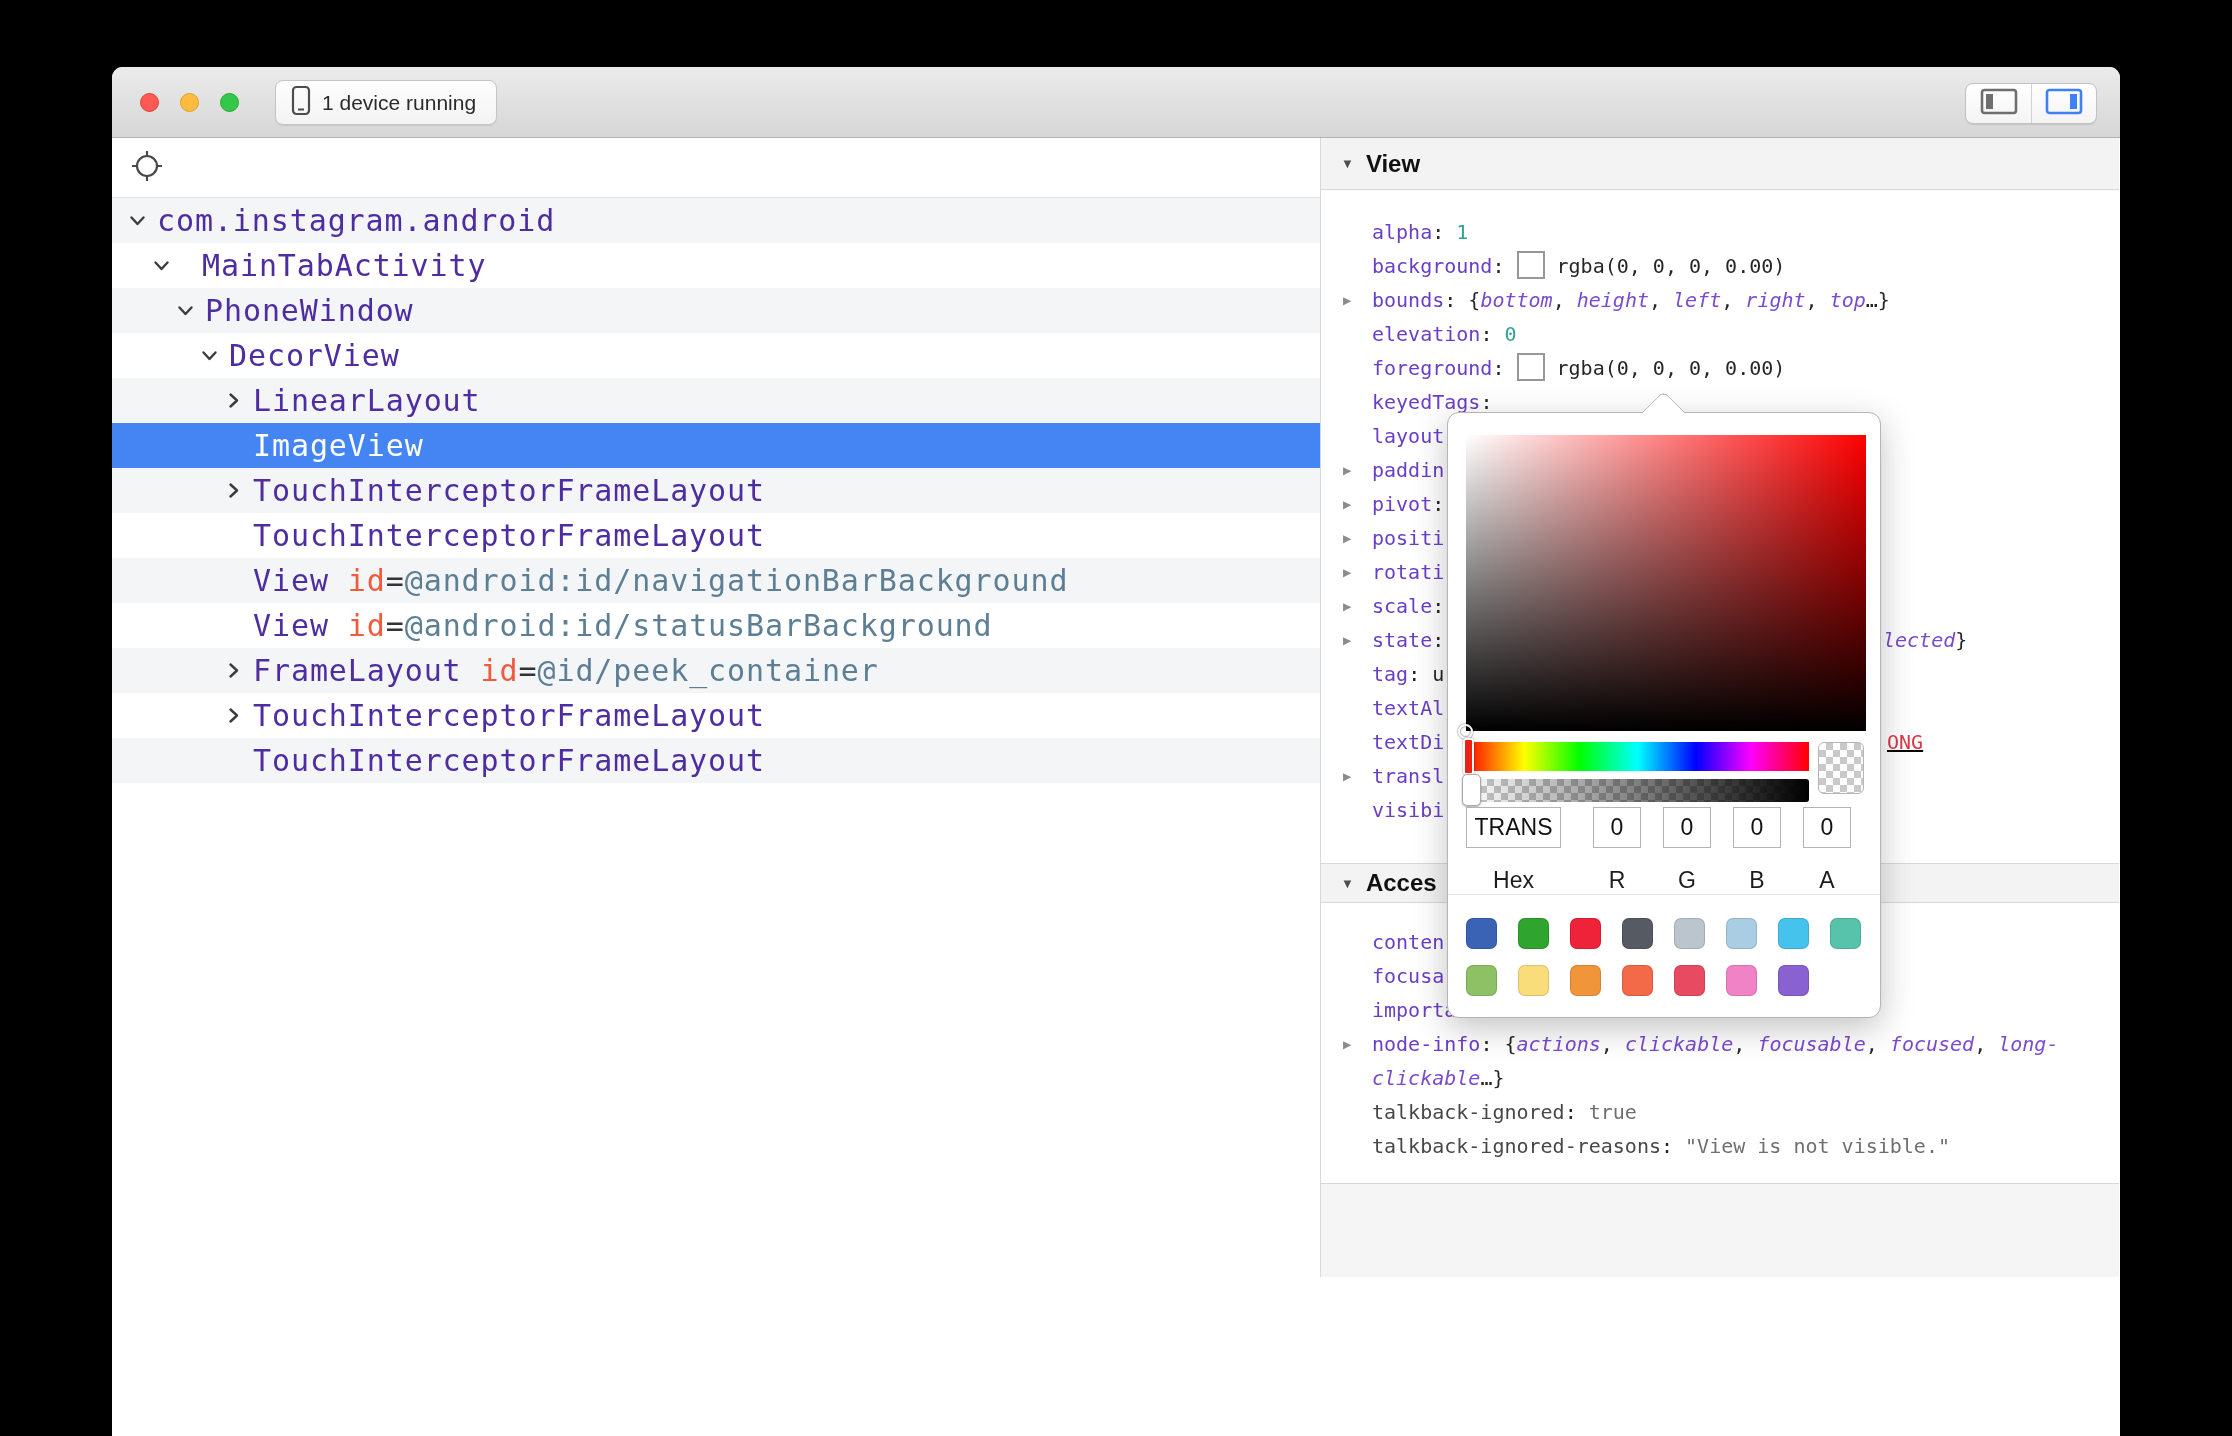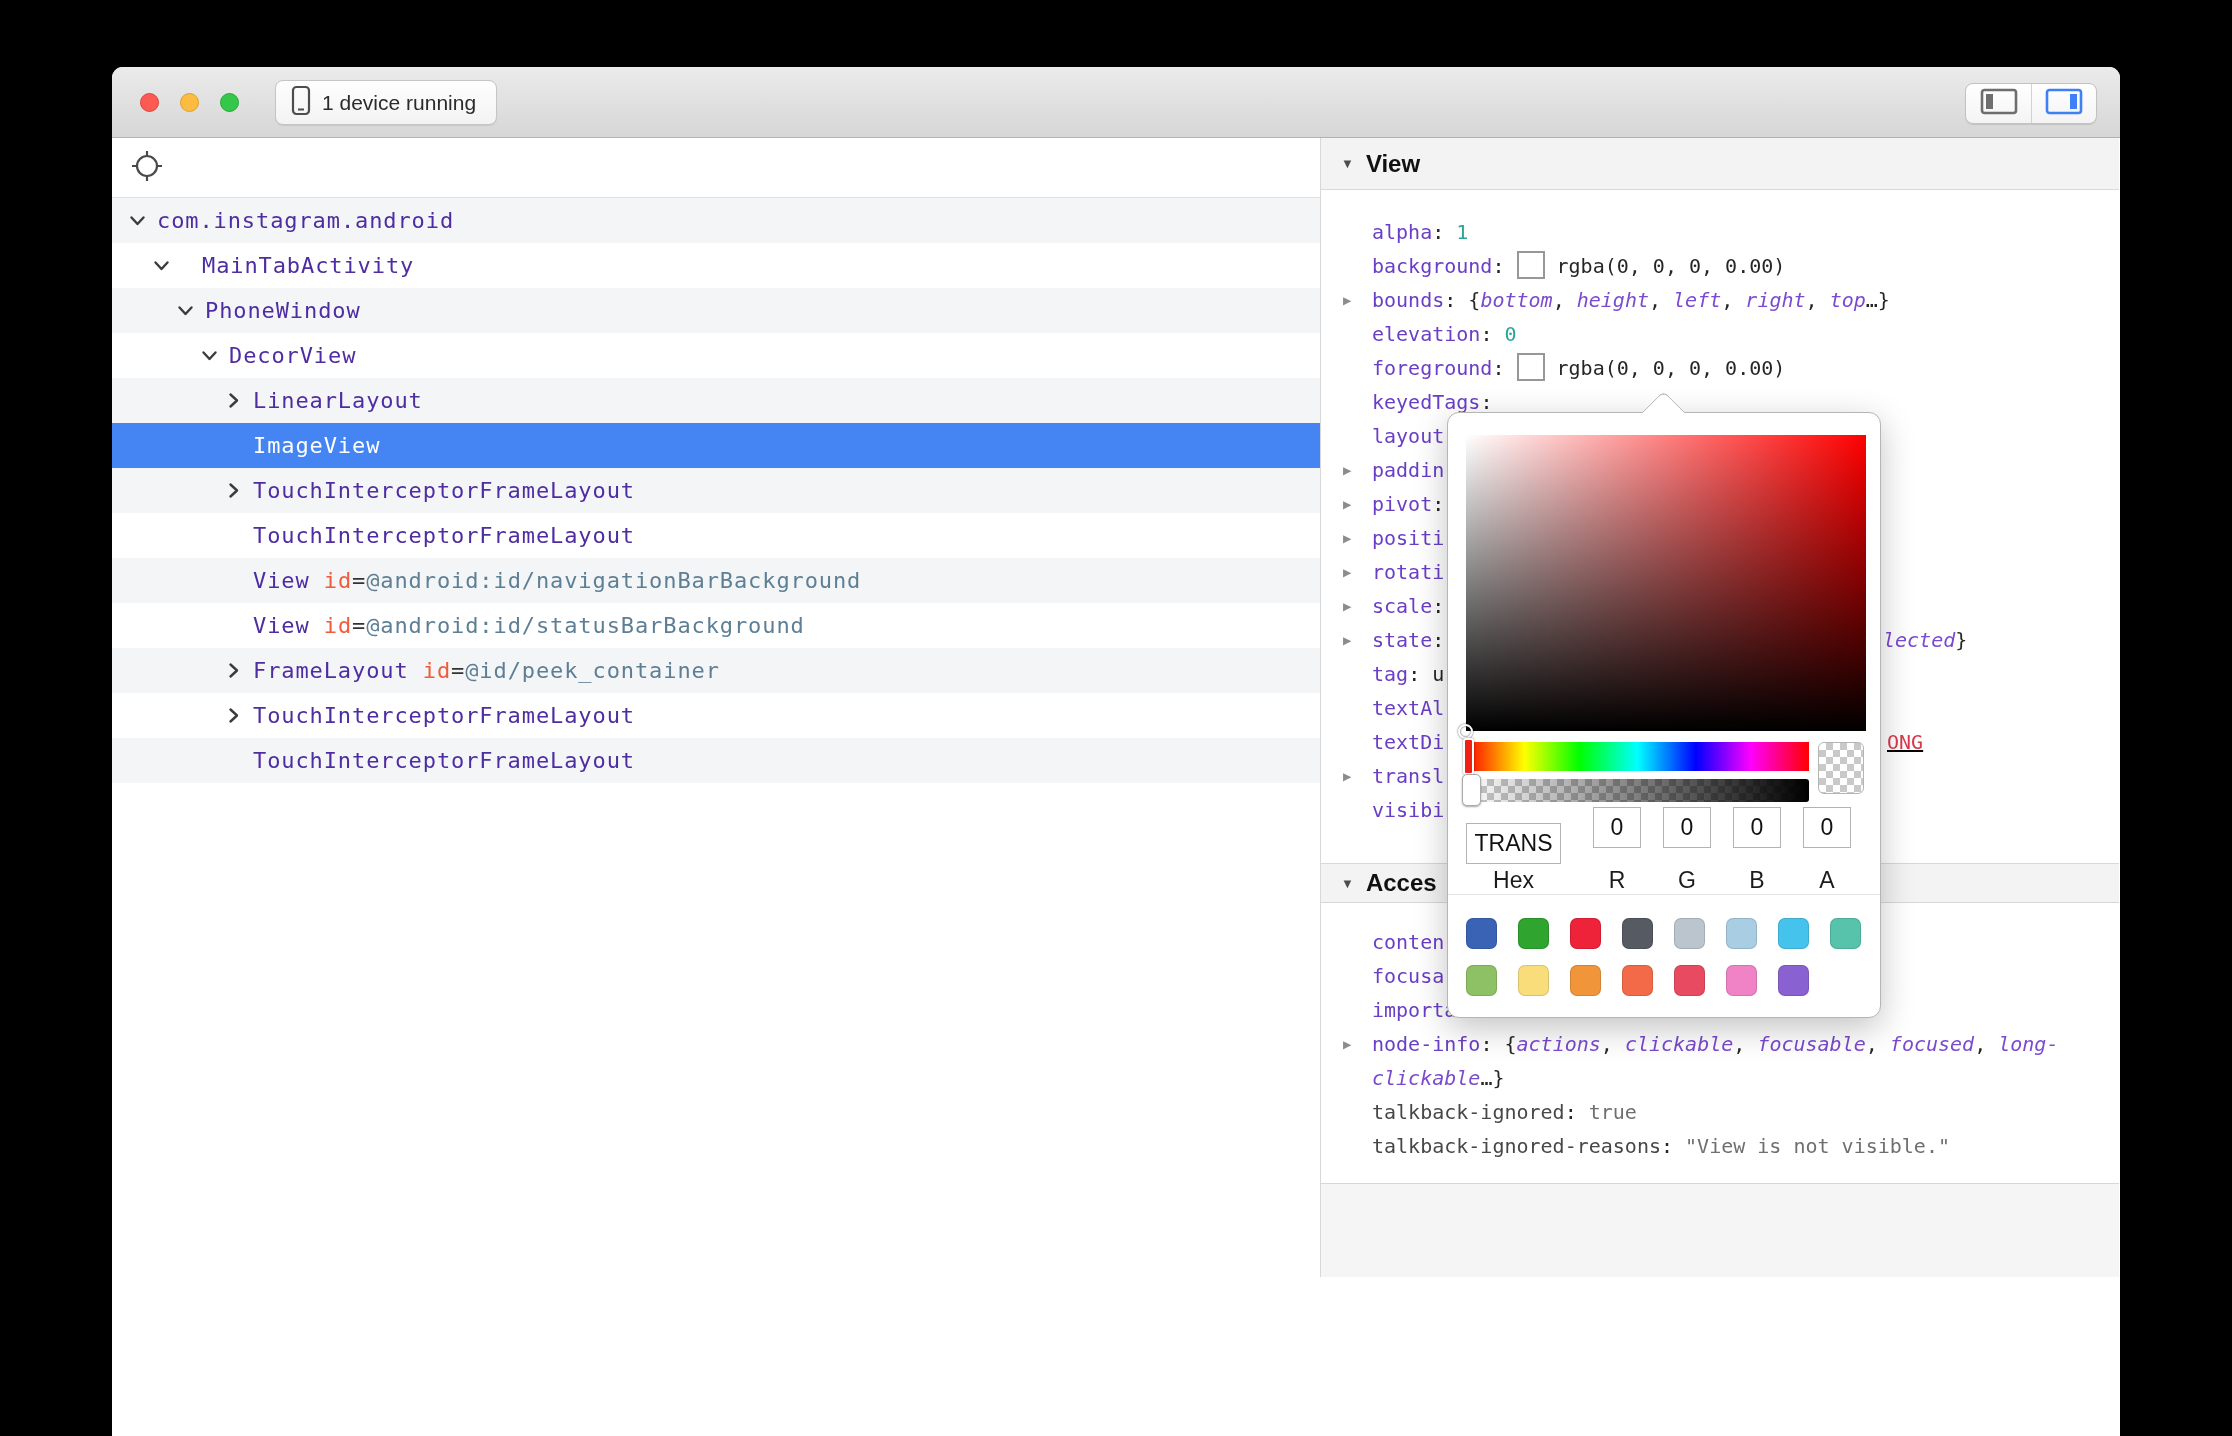--- a/index.html
+++ b/index.html
@@ -29,21 +29,21 @@
   .ptoggle+.ptoggle{border-left:1px solid #d2d2d2;}
 
   
   #main{position:absolute;left:0;top:71px;width:2008px;height:1139px;display:flex;}
   #tree-pane{width:1209px;height:100%;background:#fff;border-right:1px solid #d8d8d8;position:relative;}
   #tree-toolbar{height:60px;border-bottom:1px solid #e0e0e0;position:relative;}
   #picker-btn{position:absolute;left:18px;top:13px;width:34px;height:34px;display:flex;
     align-items:center;justify-content:center;}
   #view-tree{position:absolute;left:0;top:60px;width:100%;}
   .trow{height:45px;display:flex;align-items:center;position:relative;
-    font-size:22px;letter-spacing:.9px;white-space:pre;}
+    font-size:30px;letter-spacing:.9px;white-space:pre;}
   .trow.alt{background:#f4f5f7;}
   .trow.sel{background:#4484f3;}
   .trow.sel span{color:#fff !important;}
   .chev{position:absolute;top:50%;transform:translateY(-50%);width:20px;height:20px;
     display:flex;align-items:center;justify-content:center;}
   .ttag{color:#4e2da2;}
   .tattr{color:#ef5b3b;}
   .teq{color:#333;}
   .tval{color:#5d7f95;}
 
@@ -95,21 +95,21 @@
   #hue-thumb{position:absolute;left:-3px;top:-4px;width:11px;height:37px;background:#f02015;
     border:2px solid #fff;border-radius:3px;box-shadow:0 0 2px rgba(0,0,0,.5);}
   #alpha-slider{position:absolute;left:18px;top:366px;width:343px;height:23px;border-radius:3px;}
   #alpha-grad{position:absolute;inset:0;background:linear-gradient(to right,rgba(0,0,0,0),#000);border-radius:3px;}
   #alpha-thumb{position:absolute;left:-4px;top:-5px;width:19px;height:32px;background:#fff;
     border:1px solid #ababab;border-radius:5px;box-shadow:0 1px 2px rgba(0,0,0,.35);}
   #current-swatch{position:absolute;left:370px;top:329px;width:46px;height:52px;
     border:1.5px solid #b5b5b5;border-radius:6px;}
   .pk-input{position:absolute;top:394px;height:41px;border:1.5px solid #b3b3b3;background:#fff;
     font-family:"Liberation Sans",sans-serif;font-size:23px;color:#111;text-align:center;padding:0;}
-  #hex-input{left:18px;width:95px;margin-top:16px;}
+  #hex-input{left:18px;width:95px;}
   #r-input{left:145px;width:48px;}
   #g-input{left:215px;width:48px;}
   #b-input{left:285px;width:48px;}
   #a-input{left:355px;width:48px;}
   .pk-label{position:absolute;top:454px;font-size:23px;color:#1c1c1c;text-align:center;}
   #picker-divider{position:absolute;left:0;top:481px;width:100%;height:0;border-top:1.5px solid #e2e2e2;}
   .pal-swatch{position:absolute;width:31px;height:31px;border-radius:7px;border:none;
     box-shadow:inset 0 0 0 1px rgba(0,0,0,.12);}
 </style>
 </head>

